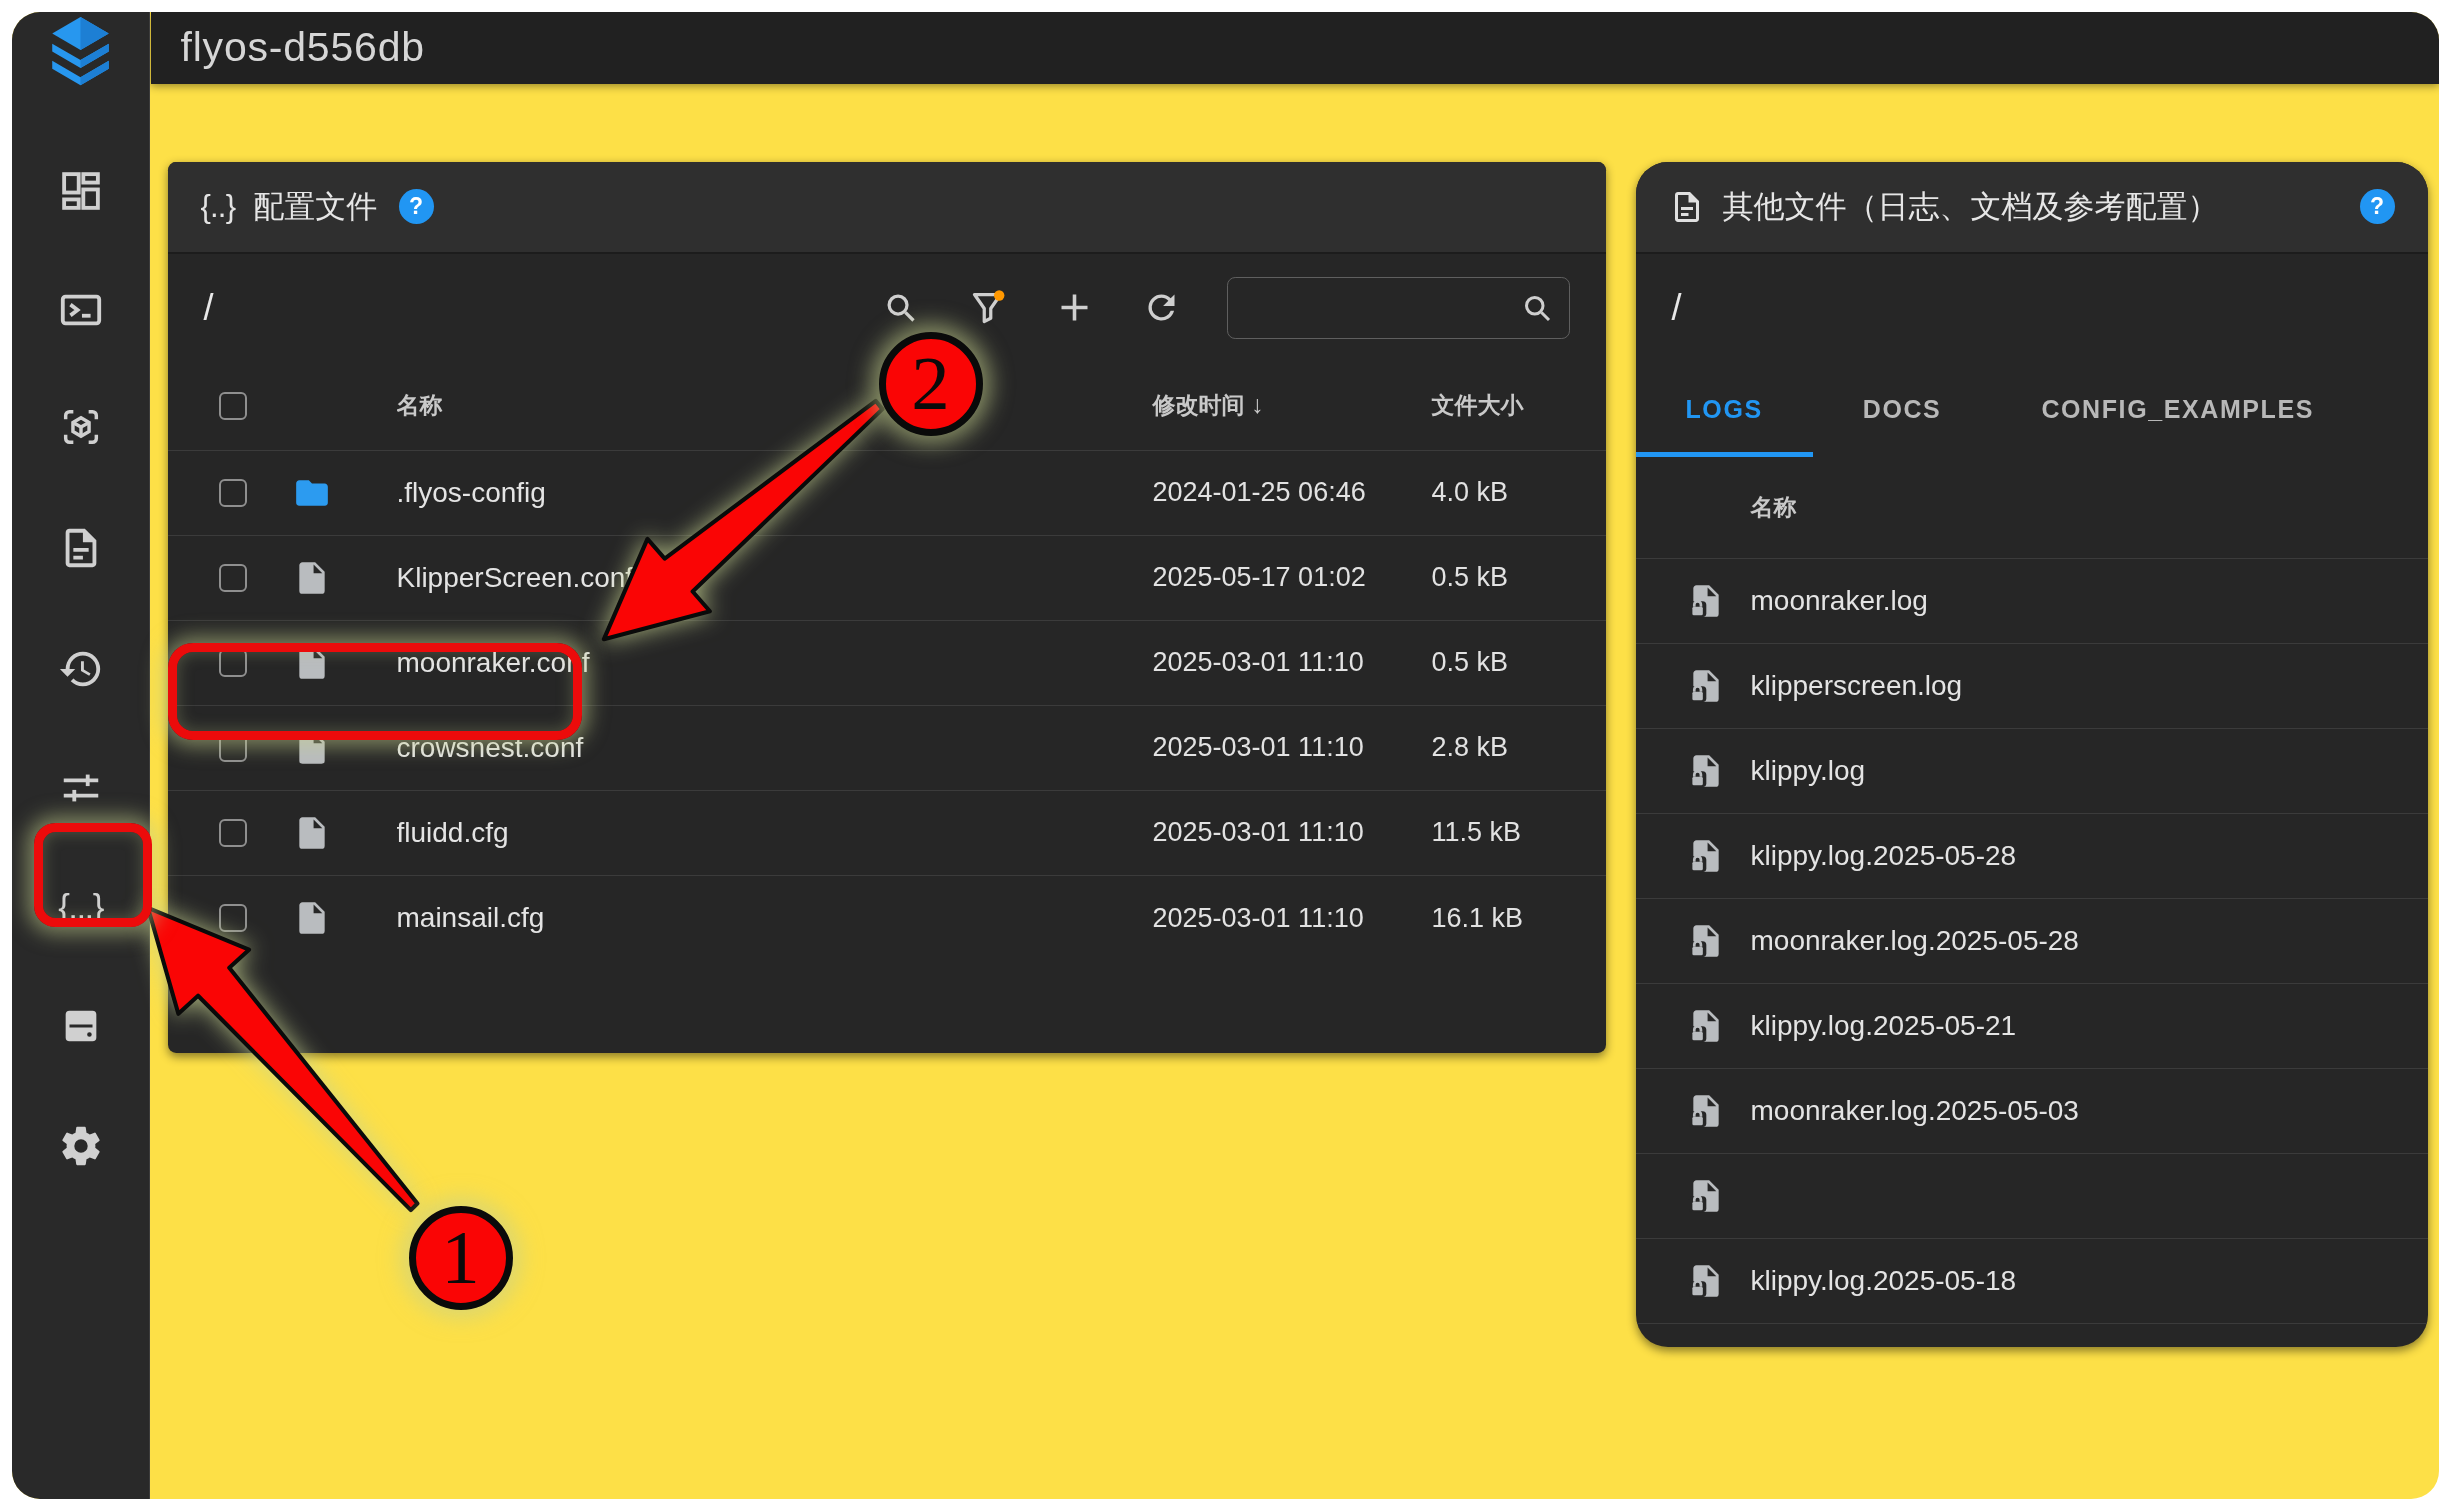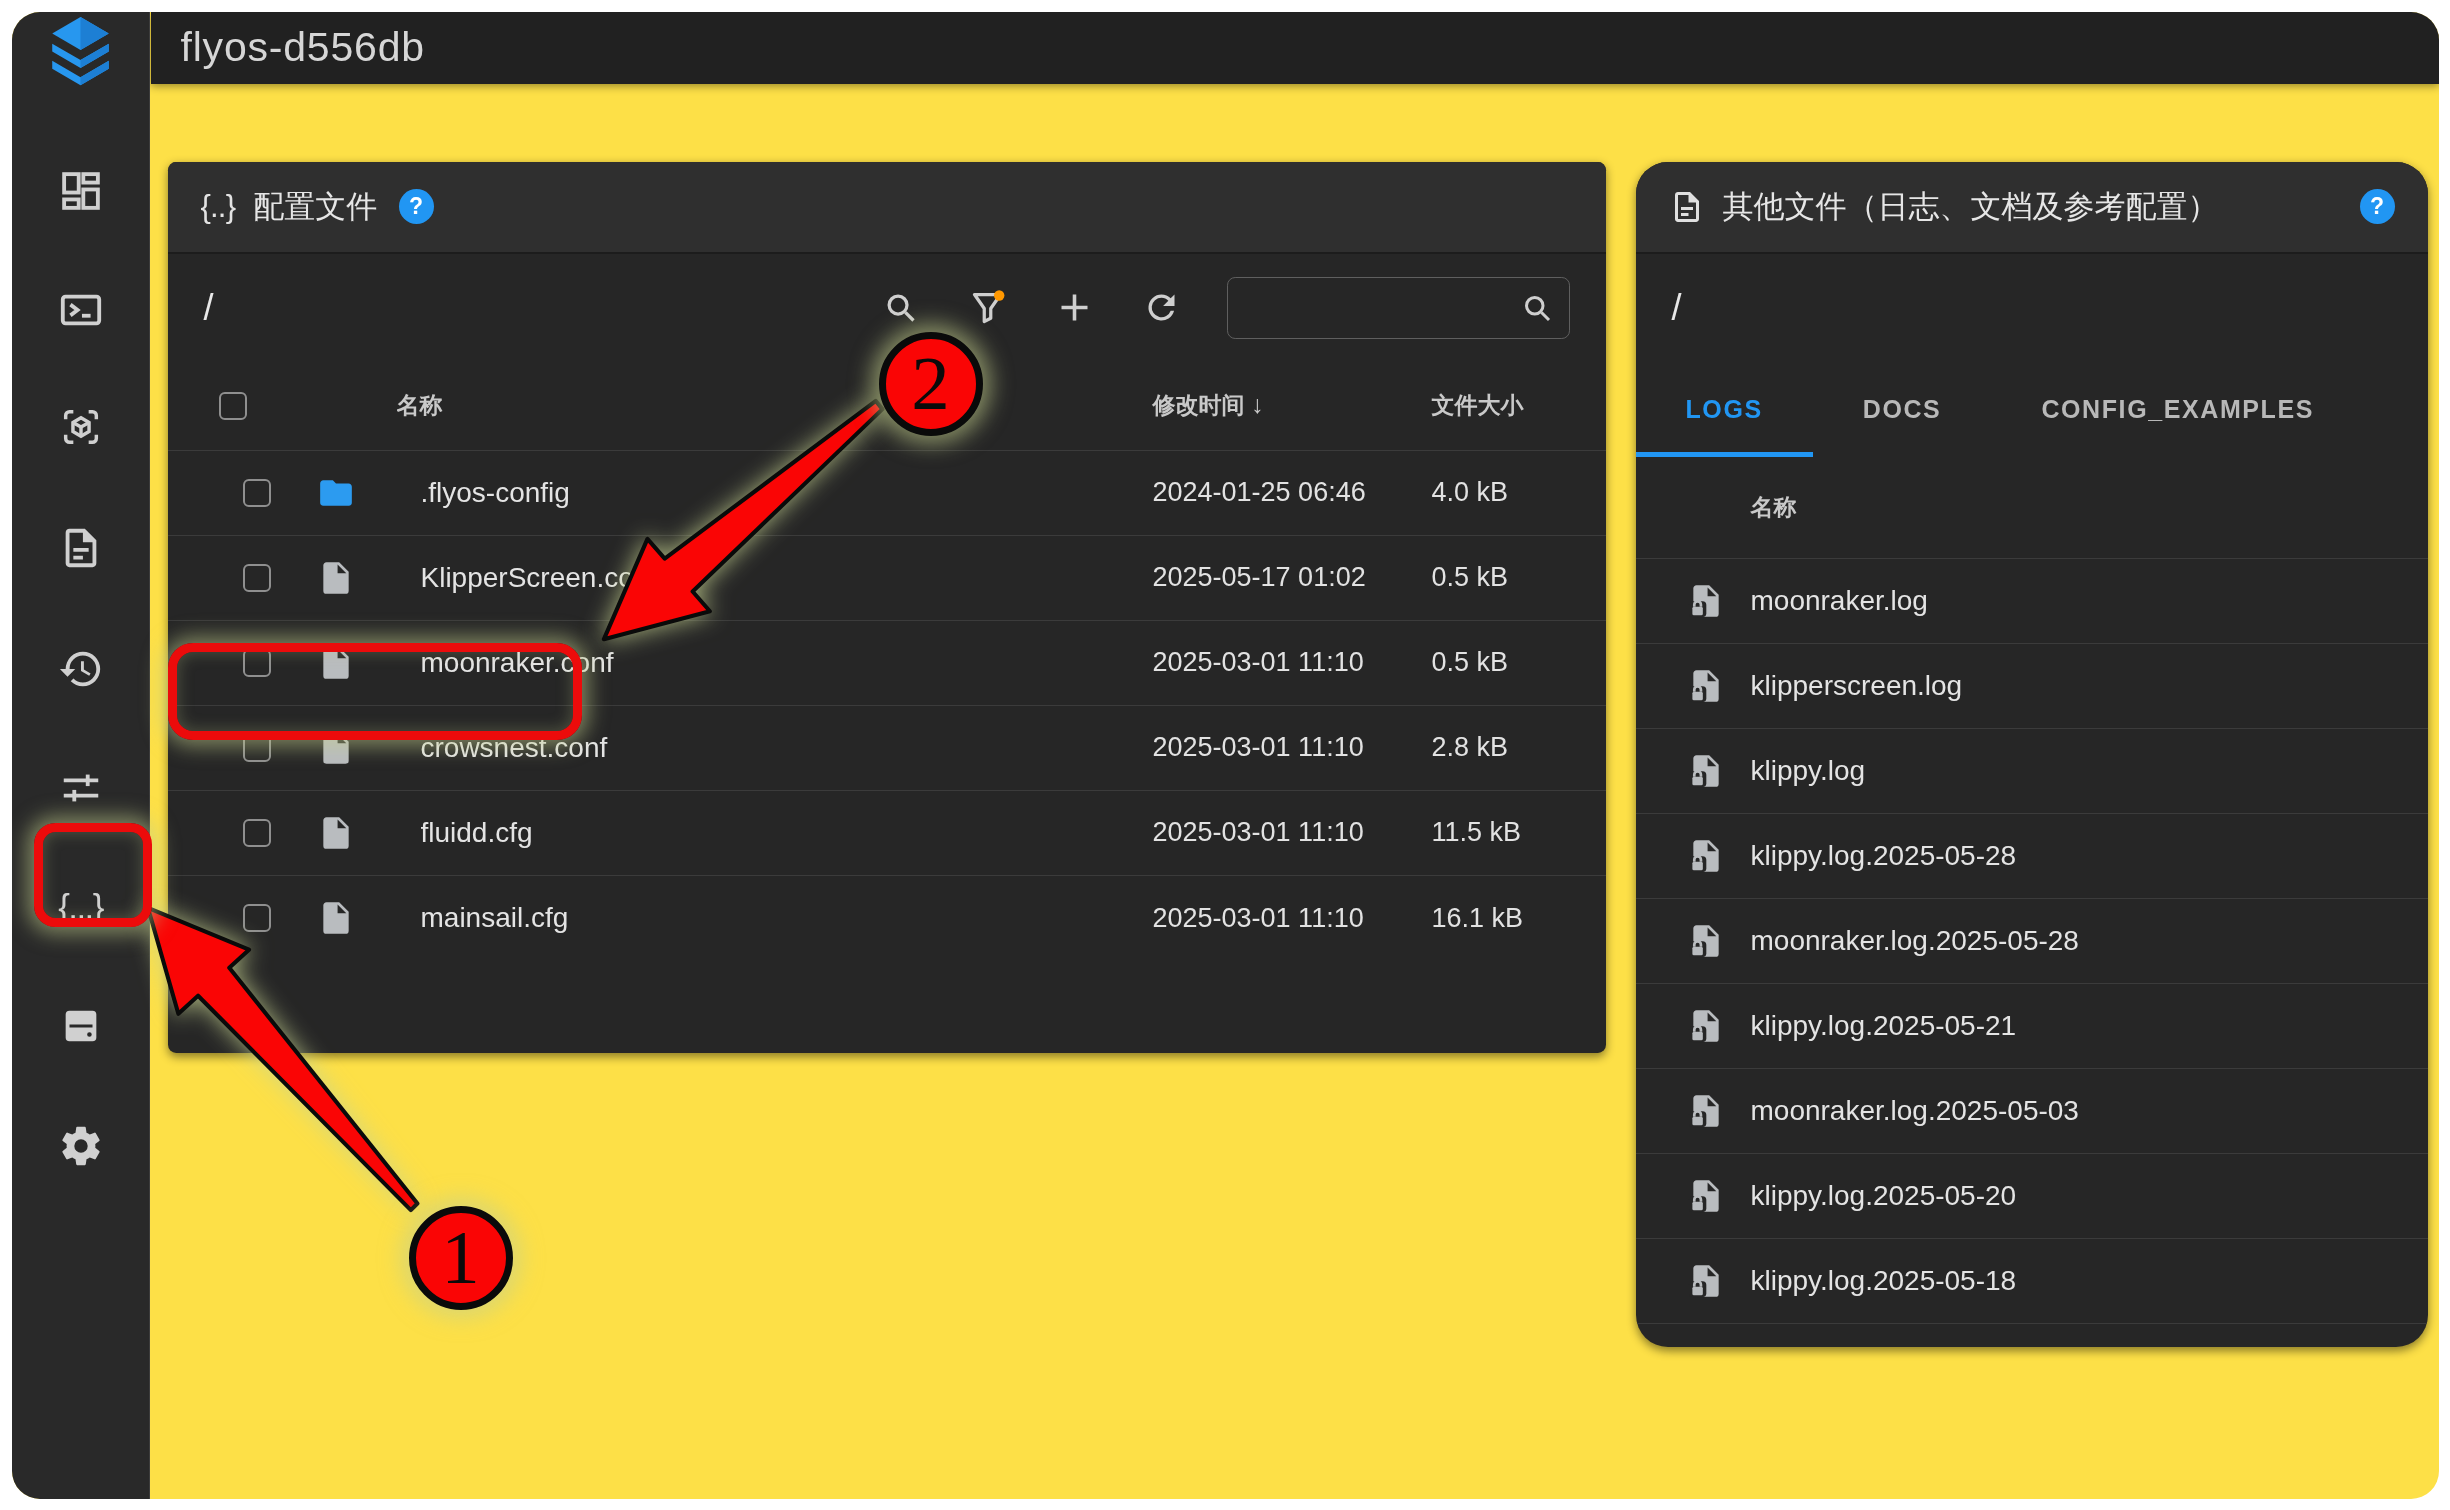--- a/index.html
+++ b/index.html
@@ -45,21 +45,21 @@
   .tool-btn svg { width:39px; height:39px; }
   .search-box { position:relative; width:343px; height:62px; margin-left:46px; }
   .search-box input { width:100%; height:100%; background:transparent; border:1.6px solid #5f5f5f;
                       border-radius:8.2px; color:#e6e6e6; font-size:26px; padding:0 58px 0 18px; outline:none; }
   .search-box .s-icon { position:absolute; right:15px; top:13px; width:36px; height:36px; color:#cfcfcf; }
 
   
   .thead { height:89px; display:flex; align-items:center; border-bottom:1.6px solid #3b3b3b;
            color:#c9c9c9; font-size:23px; font-weight:700; }
   .crow  { height:85px; display:flex; align-items:center; border-bottom:1.6px solid #3b3b3b;
-           cursor:pointer;padding-left:24px; }
+           cursor:pointer; }
   .crow:last-child { border-bottom:none; }
   .cbx { width:28px; height:28px; border:2.5px solid #8f8f8f; border-radius:5.8px;
          margin-left:51px; flex:0 0 auto; cursor:pointer; }
   .ficon { width:38px; height:38px; margin-left:46px; flex:0 0 auto; }
   .ficon svg { width:38px; height:38px; }
   .ficon.spacer { visibility:hidden; }
   .fname { margin-left:66px; font-size:28px; color:#e4e4e4; flex:1 1 auto; white-space:nowrap;
            overflow:hidden; }
   .thead .fname { font-size:23px; color:#c9c9c9; }
   .fdate { width:279px; flex:0 0 auto; font-size:27px; color:#e2e2e2; }
@@ -384,21 +384,20 @@
     <span class="fname">moonraker.log.2025-05-03</span>
   </div>
 
   <div class="lrow">
     <span class="ficon"><svg viewBox="0 0 24 24">
               <path fill="#b9bcbf" d="M13 9V3.5L18.5 9M6 2C4.89 2 4 2.89 4 4V20A2 2 0 0 0 6 22H18A2 2 0 0 0 20 20V8L14 2H6Z"></path>
               <rect x="1.2" y="12.2" width="11" height="10" rx="2.4" fill="#262626"></rect>
               <path d="M4.6 15.6v-1.3a2.1 2.1 0 0 1 4.2 0v1.3" fill="none" stroke="#b9bcbf" stroke-width="1.7"></path>
               <rect x="3.4" y="15.6" width="6.6" height="5.4" rx="1" fill="#b9bcbf"></rect>
             </svg></span>
-    <span class="fname">klippy.log.2025-05-20</span>
   </div>
 
   <div class="lrow">
     <span class="ficon"><svg viewBox="0 0 24 24">
               <path fill="#b9bcbf" d="M13 9V3.5L18.5 9M6 2C4.89 2 4 2.89 4 4V20A2 2 0 0 0 6 22H18A2 2 0 0 0 20 20V8L14 2H6Z"></path>
               <rect x="1.2" y="12.2" width="11" height="10" rx="2.4" fill="#262626"></rect>
               <path d="M4.6 15.6v-1.3a2.1 2.1 0 0 1 4.2 0v1.3" fill="none" stroke="#b9bcbf" stroke-width="1.7"></path>
               <rect x="3.4" y="15.6" width="6.6" height="5.4" rx="1" fill="#b9bcbf"></rect>
             </svg></span>
     <span class="fname">klippy.log.2025-05-18</span>

